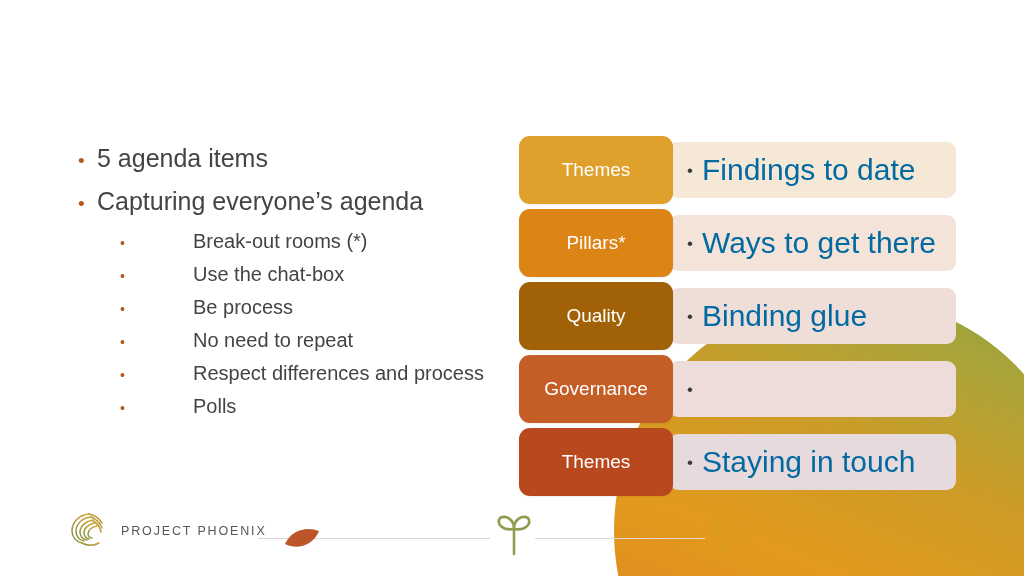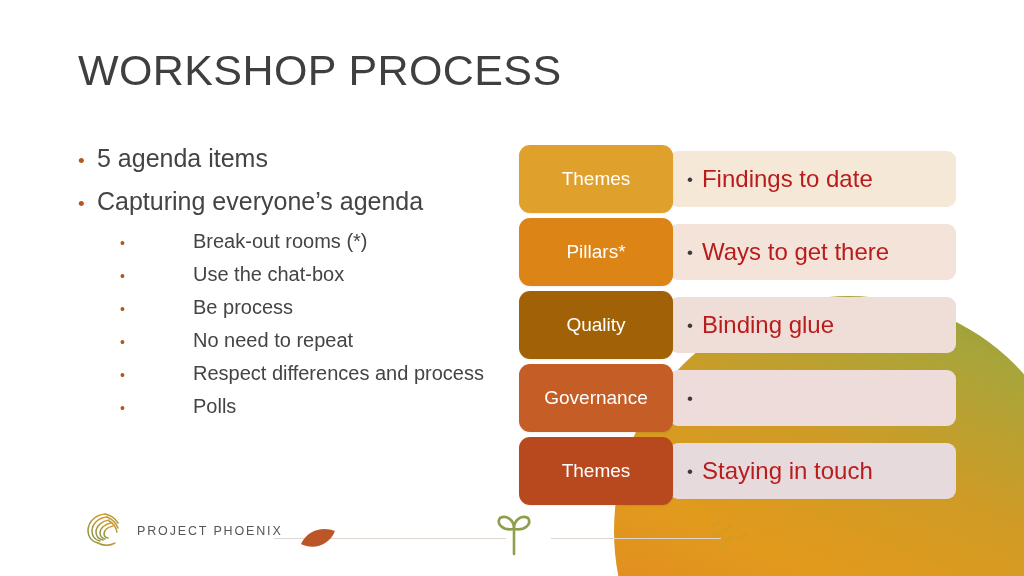--- a/index.html
+++ b/index.html
@@ -106,21 +106,21 @@
   .lvl2 .b-txt {
     font-size: 20px;
     line-height: 1.3;
     margin-left: 46px;
   }
 
   
   .process {
     position: absolute;
     left: 519px;
-    top: 145px;
+    top: 136px;
     width: 437px;
     z-index: 3;
   }
 
   .p-row {
     display: flex;
     align-items: stretch;
     height: 68px;
     margin-bottom: 5px;
     position: relative;
@@ -154,29 +154,29 @@
 
   .p-panel .pp-dot {
     font-size: 17px;
     color: #3b3b3b;
     line-height: 1;
     margin-right: 9px;
     flex: none;
   }
 
   .p-panel .pp-txt {
-    font-size: 24px;
-    color: #b91c1c;
+    font-size: 30px;
+    color: #0369a1;
     white-space: nowrap;
   }
 
   
   .footer {
     position: absolute;
-    left: 16px;
+    left: 0;
     bottom: 0;
     width: 1008px;
     height: 76px;
     z-index: 4;
     text-align: center;
   }
 
   .logo-wrap {
     position: absolute;
     left: 68px;
@@ -237,21 +237,20 @@
     z-index: 4;
   }
 </style>
 </head>
 <body>
 
 <div class="slide">
 
   <div class="corner-swoosh"></div>
 
-  <h1 class="title" style="color: rgb(63, 63, 63);">WORKSHOP PROCESS</h1>
 
   <div class="bullets">
 
     <div class="b-row lvl1">
       <span class="b-dot" style="color: rgb(180, 86, 31);">•</span>
       <span class="b-txt" style="color: rgb(68, 68, 68);">5 agenda items</span>
     </div>
 
     <div class="b-row lvl1">
       <span class="b-dot" style="color: rgb(180, 86, 31);">•</span>

